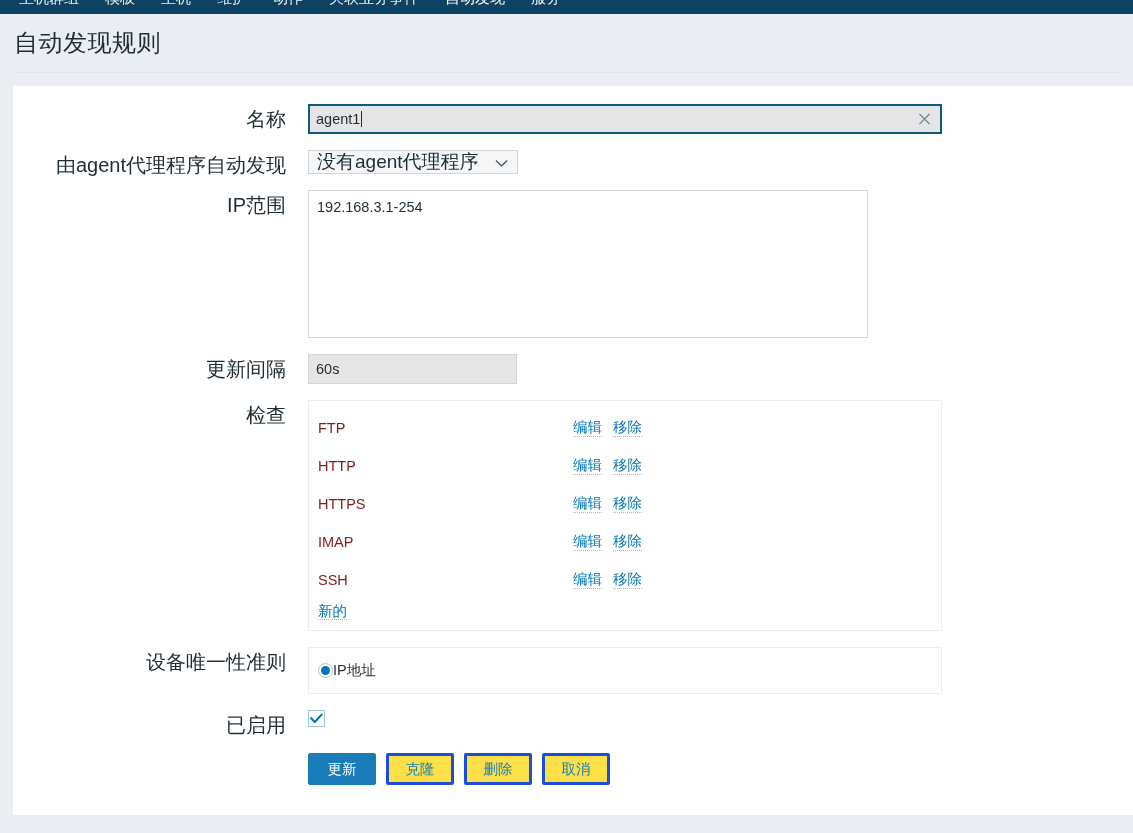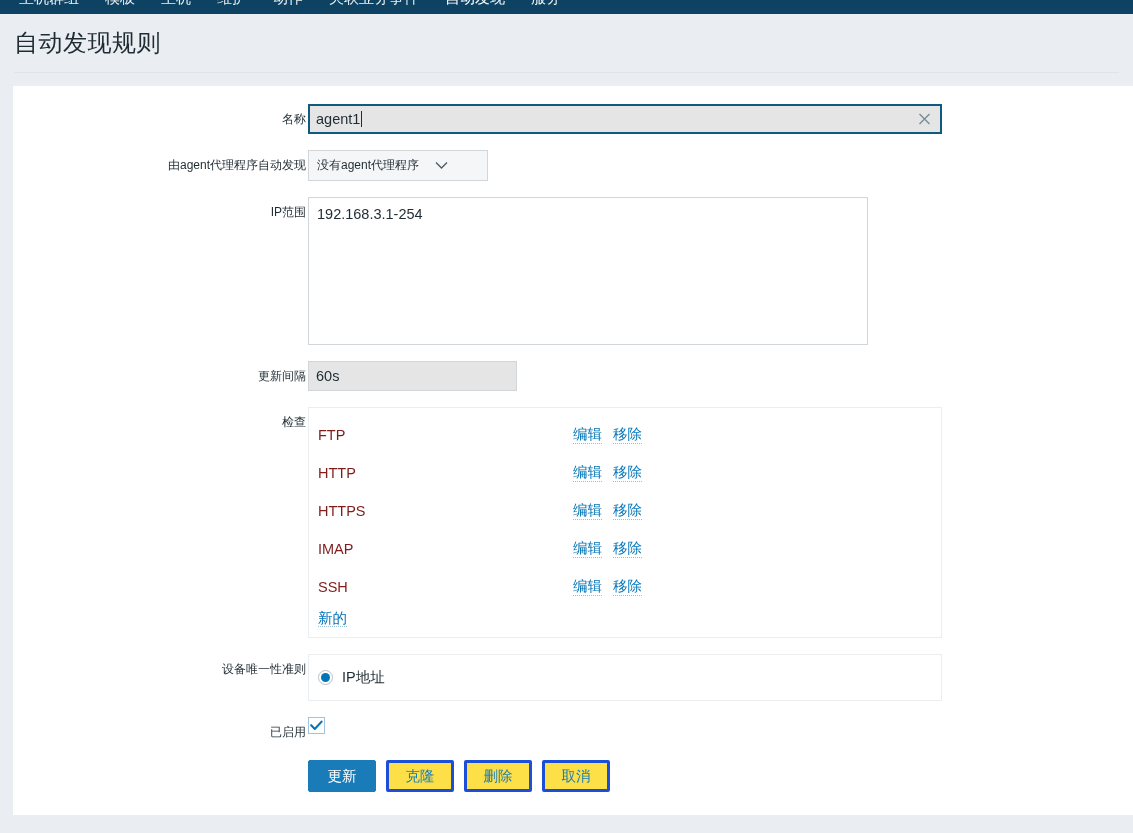--- a/index.html
+++ b/index.html
@@ -86,22 +86,22 @@
   }
 
   .row {
     display: flex;
     align-items: flex-start;
     margin-bottom: 16px;
   }
   .label {
     width: 295px;
     text-align: right;
-    padding-right: 2px;
-    font-size: 12px;
+    padding-right: 22px;
+    font-size: 20px;
     color: #1f2c33;
     box-sizing: border-box;
     padding-top: 6px;
     line-height: 18px;
   }
   .field {
     flex: 1 1 auto;
   }
 
   
@@ -143,26 +143,26 @@
     height: 15px;
     color: #768d99;
     line-height: 1;
   }
   .clear-x svg { display: block; }
 
   .select {
     box-sizing: border-box;
     display: inline-flex;
     align-items: center;
-    height: 31px;
+    height: 24px;
     min-width: 180px;
     padding: 0 9px 0 8px;
     border: 1px solid #d1d6da;
     background: #f4f6f8;
-    font-size: 12px;
+    font-size: 19px;
     color: #1f2c33;
     gap: 16px;
   }
   .chev {
     color: #4a5b66;
     display: inline-block;
   }
 
   .textarea {
     box-sizing: border-box;
@@ -226,21 +226,20 @@
     height: 47px;
     border: 1px solid #ebeef1;
     background: #fff;
     display: flex;
     align-items: center;
     padding-left: 9px;
   }
   .radio {
     display: inline-flex;
     align-items: center;
-    gap: 9px;
     font-size: 14.5px;
   }
   .radio-dot {
     width: 15px;
     height: 15px;
     border-radius: 50%;
     border: 1px solid #b6c2cb;
     background: #fff;
     display: inline-flex;
     align-items: center;

